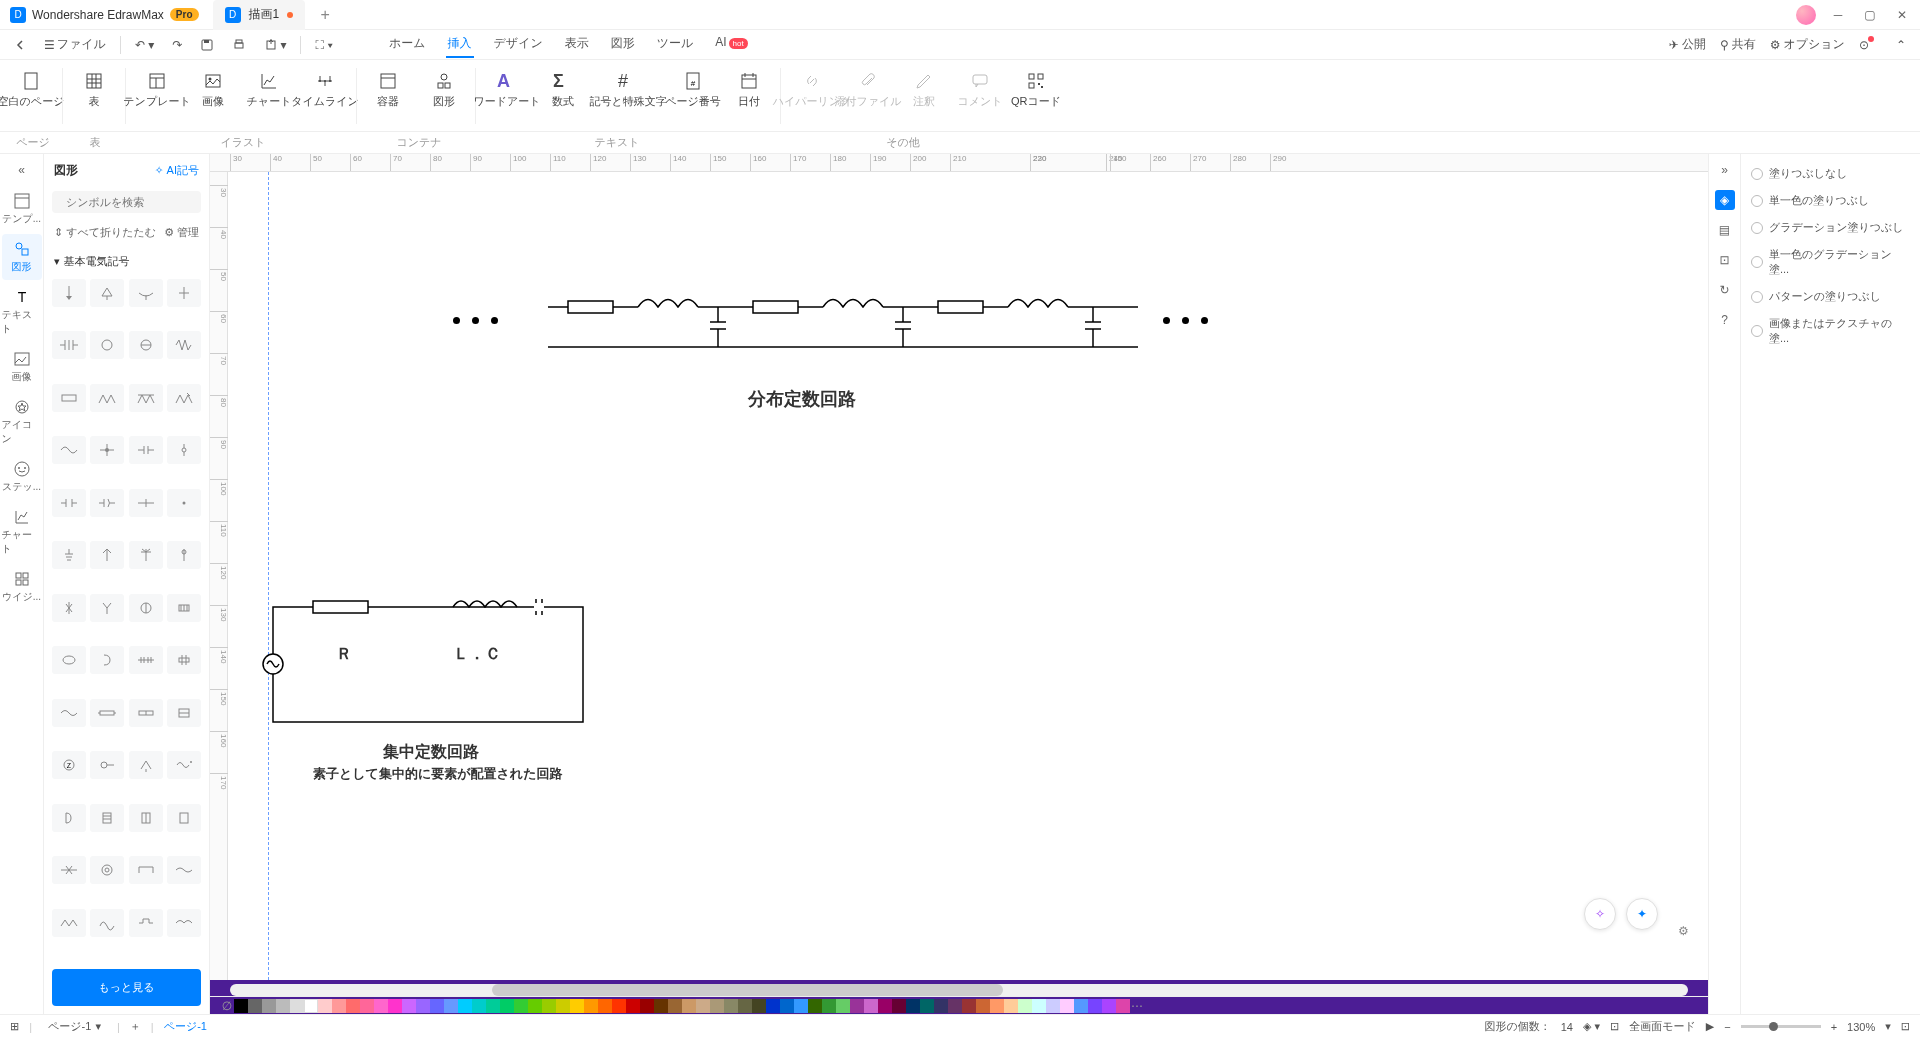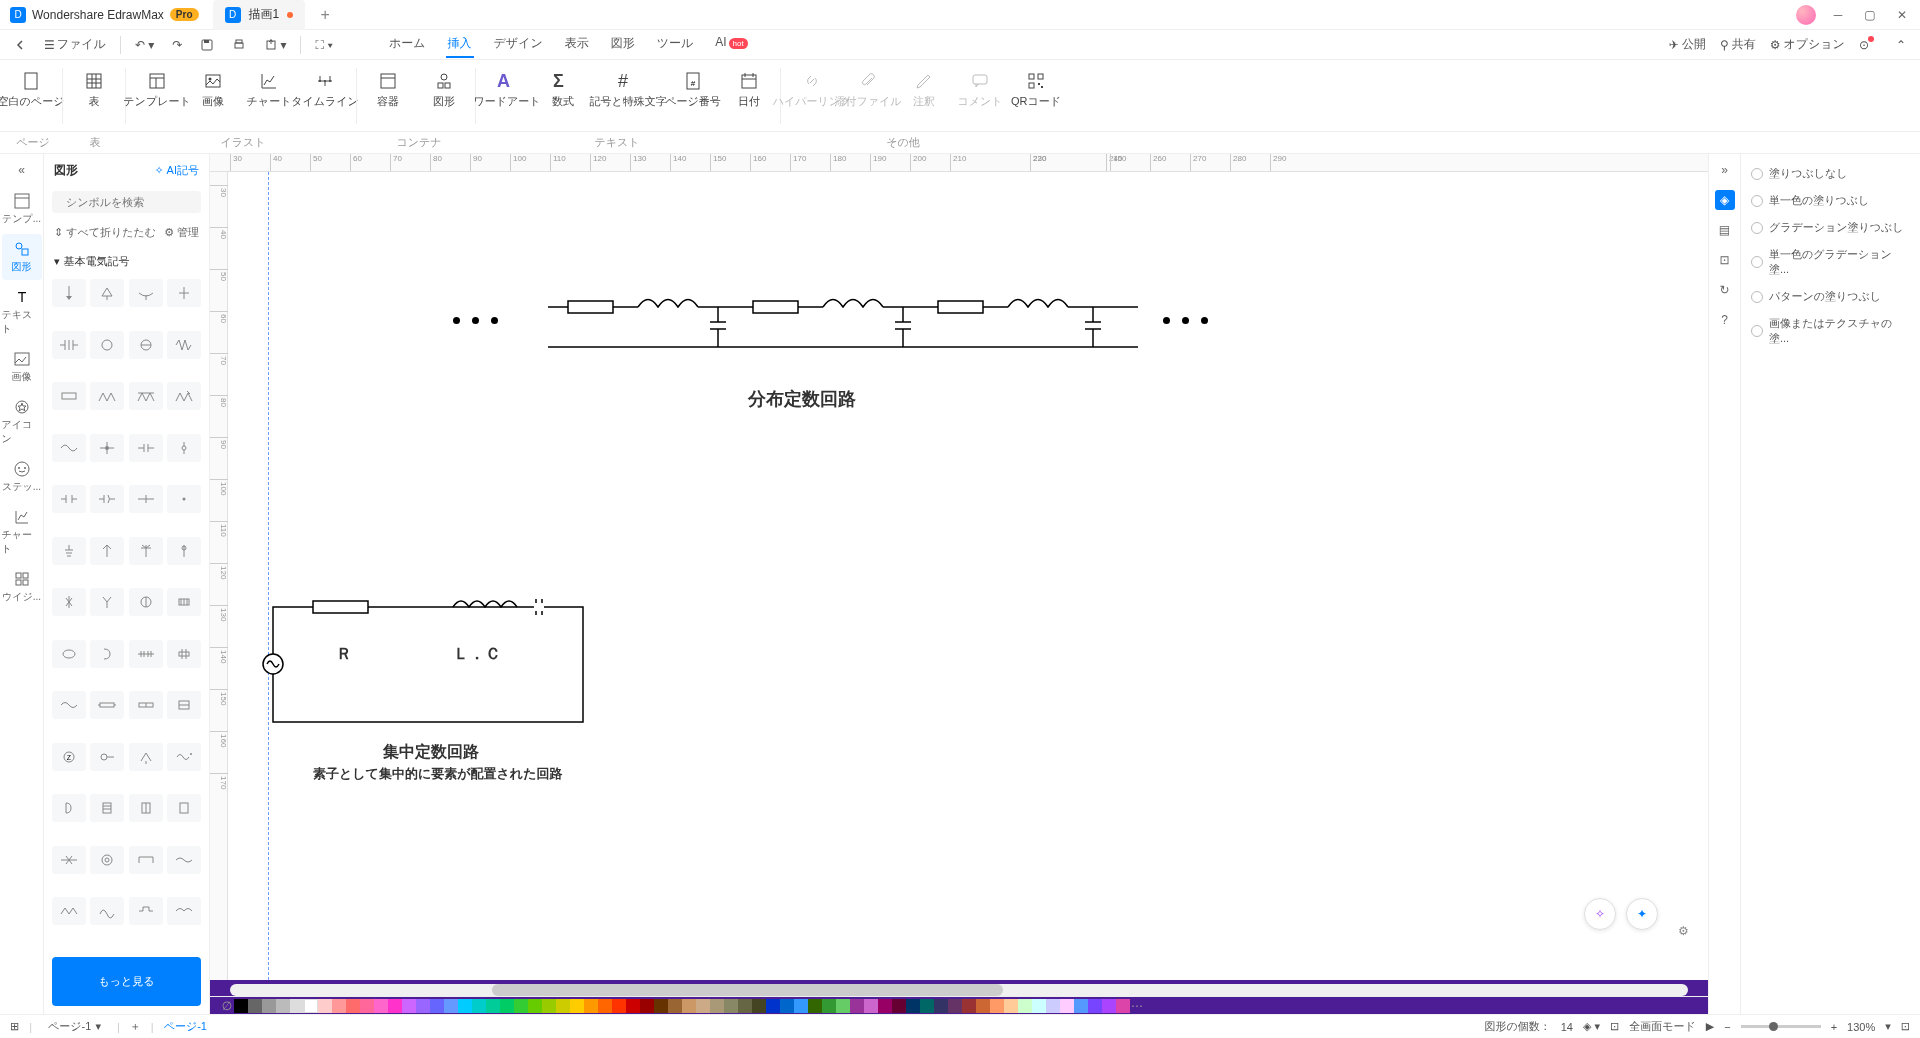--- a/index.html
+++ b/index.html
@@ -57,21 +57,21 @@
 .shapes-title { font-weight: bold; }
 .ai-btn { color: #0080ff; font-size: 11px; cursor: pointer; display: flex; align-items: center; gap: 3px; }
 .search-box { margin: 4px 8px; padding: 5px 8px; background: #f5f5f5; border-radius: 4px; display: flex; align-items: center; gap: 6px; color: #999; }
 .search-box input { border: none; background: none; outline: none; flex: 1; font-size: 11px; }
 .collapse-row { display: flex; justify-content: space-between; padding: 8px 10px; font-size: 11px; color: #666; }
 .collapse-row span { cursor: pointer; display: flex; align-items: center; gap: 3px; }
 .cat-title { padding: 6px 10px; font-size: 11px; color: #333; display: flex; align-items: center; gap: 4px; }
 .shapes-grid { display: grid; grid-template-columns: repeat(4, 1fr); gap: 4px; padding: 4px 8px; overflow-y: auto; flex: 1; }
 .shape-cell { width: 34px; height: 28px; background: #f6f7f8; border-radius: 3px; display: flex; align-items: center; justify-content: center; color: #888; cursor: pointer; }
 .shape-cell svg { width: 22px; height: 18px; }
-.more-btn { margin: 8px; padding: 17px; background: #0080ff; color: #fff; text-align: center; border-radius: 4px; cursor: pointer; font-size: 11px; }
+.more-btn { margin: 8px; padding: 11px; background: #0080ff; color: #fff; text-align: center; border-radius: 4px; cursor: pointer; font-size: 11px; }
 
 .canvas-area { flex: 1; position: relative; background: #4c1d95; overflow: hidden; display: flex; flex-direction: column; }
 .ruler-h { height: 18px; background: #fafafa; border-bottom: 1px solid #e0e0e0; display: flex; font-size: 8px; color: #999; position: relative; overflow: hidden; }
 .ruler-h .tick { position: absolute; top: 0; height: 18px; border-left: 1px solid #ccc; padding-left: 2px; line-height: 10px; }
 .canvas-body { flex: 1; display: flex; position: relative; overflow: hidden; }
 .ruler-v { width: 18px; background: #fafafa; border-right: 1px solid #e0e0e0; position: relative; font-size: 8px; color: #999; }
 .ruler-v .tick { position: absolute; left: 0; width: 18px; border-top: 1px solid #ccc; writing-mode: vertical-rl; padding-top: 2px; }
 .canvas { flex: 1; position: relative; background: #fff; }
 .guide-v { position: absolute; top: 0; bottom: 0; border-left: 1px dashed #6a9eff; left: 40px; }
 .scroll-h { height: 12px; background: #f0f0f0; margin: 4px 20px 0 20px; border-radius: 6px; position: relative; }

